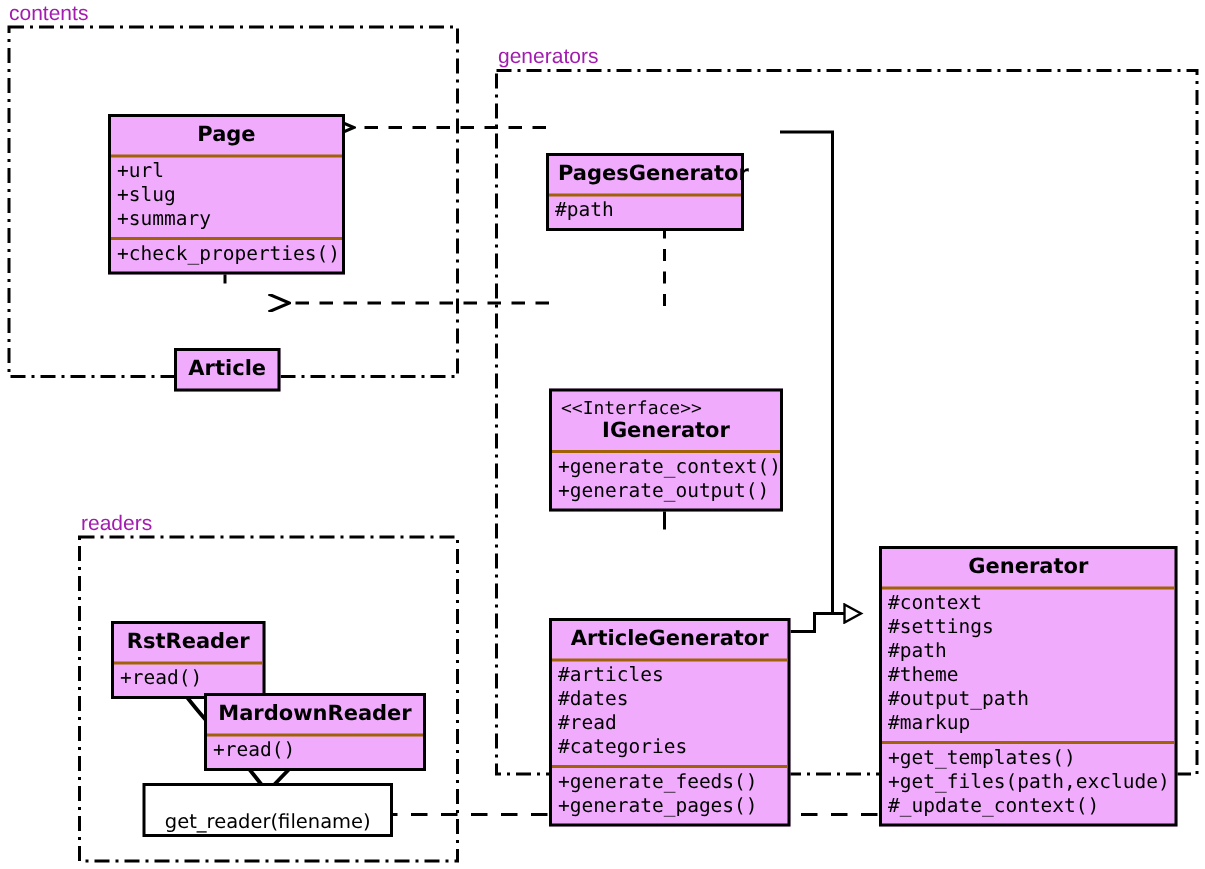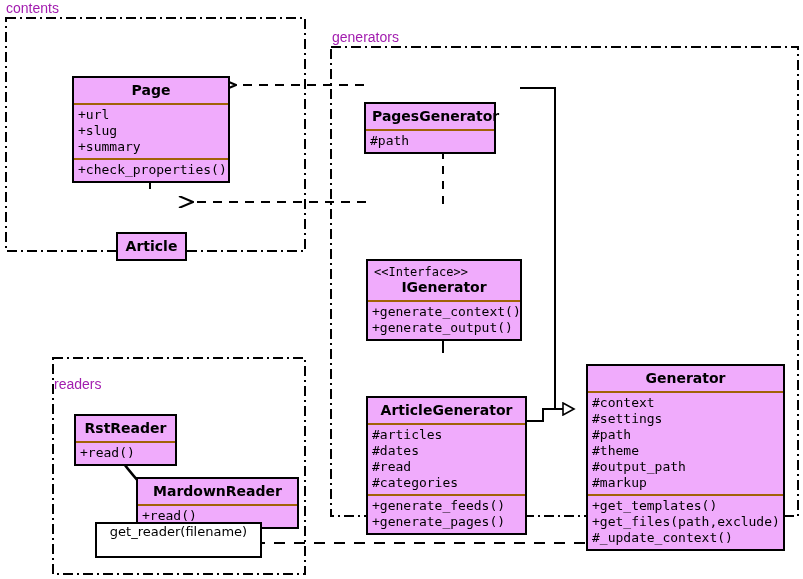--- a/index.html
+++ b/index.html
@@ -17,21 +17,21 @@
           padding:4px 6px 5px 6px;color:#000;line-height:1.15;
           font-family:"DejaVu Sans","Liberation Sans",sans-serif;}
   .umlbox .stereo{font-weight:normal;font-size:12px;text-align:left;
           display:block;line-height:1.2;
           font-family:"DejaVu Sans Mono","Liberation Mono",monospace;}
   .umlbox .sect{border-top:2px solid #a16207;padding:2px 3px 3px 4px;}
   .umlbox .sect div{font-size:13px;line-height:16px;color:#000;
           white-space:nowrap;
           font-family:"DejaVu Sans Mono","Liberation Mono",monospace;}
   .plainbox{position:absolute;background:#fff;border:2px solid #000;
-          box-sizing:border-box;display:flex;align-items:flex-start;
+          box-sizing:border-box;display:flex;align-items:flex-end;
           justify-content:center;}
   .plainbox span{font-size:13px;color:#000;
           font-family:"DejaVu Sans","Liberation Sans",sans-serif;}
 </style>
 </head>
 <body>
 
 <svg id="diagram" viewBox="0 0 803 579" xmlns="http://www.w3.org/2000/svg">
   <defs>
     <marker id="hollowtri-up" markerWidth="14" markerHeight="14" refX="7" refY="12" orient="auto" markerUnits="userSpaceOnUse">
@@ -69,21 +69,21 @@
 
   <path d="M686,504 L686,543 L262,543" fill="none" stroke="#000" stroke-width="2" stroke-dasharray="11,9" marker-end="url(#openarrow-left)"></path>
 
   <path d="M175,524 C150,490 120,470 100,422" fill="none" stroke="#000" stroke-width="2.6" marker-end="url(#solidarrow)"></path>
 
   <path d="M182,524 C200,505 208,498 222,478" fill="none" stroke="#000" stroke-width="2.6" marker-end="url(#solidarrow)"></path>
 </svg>
 
 <div class="pkg-label" style="left:6px;top:0px;">contents</div>
 <div class="pkg-label" style="left:332px;top:29px;">generators</div>
-<div class="pkg-label" style="left:54px;top:340px;margin-top:36px;">readers</div>
+<div class="pkg-label" style="left:54px;top:340px;">readers</div>
 
 <div class="umlbox" style="left:72px;top:33px;width:158px;">
   <div class="title">Page</div>
   <div class="sect">
     <div>+url</div>
     <div>+slug</div>
     <div>+summary</div>
   </div>
   <div class="sect">
     <div>+check_properties()</div>
@@ -105,21 +105,21 @@
   <div class="title">
     <span class="stereo">&lt;&lt;Interface&gt;&gt;</span>
     <span>IGenerator</span>
   </div>
   <div class="sect">
     <div>+generate_context()</div>
     <div>+generate_output()</div>
   </div>
 </div>
 
-<div class="umlbox" style="left:366px;top:353px;width:161px;">
+<div class="umlbox" style="left:366px;top:369px;width:161px;">
   <div class="title">ArticleGenerator</div>
   <div class="sect">
     <div>#articles</div>
     <div>#dates</div>
     <div>#read</div>
     <div>#categories</div>
   </div>
   <div class="sect">
     <div>+generate_feeds()</div>
     <div>+generate_pages()</div>
@@ -143,21 +143,21 @@
   </div>
 </div>
 
 <div class="umlbox" style="left:74px;top:371px;width:103px;">
   <div class="title">RstReader</div>
   <div class="sect">
     <div>+read()</div>
   </div>
 </div>
 
-<div class="umlbox" style="left:136px;top:434px;width:163px;">
+<div class="umlbox" style="left:136px;top:419px;width:148px;">
   <div class="title">MardownReader</div>
   <div class="sect">
     <div>+read()</div>
   </div>
 </div>
 
 <div class="plainbox" style="left:95px;top:522px;width:167px;height:36px;">
   <span>get_reader(filename)</span>
 </div>
 

